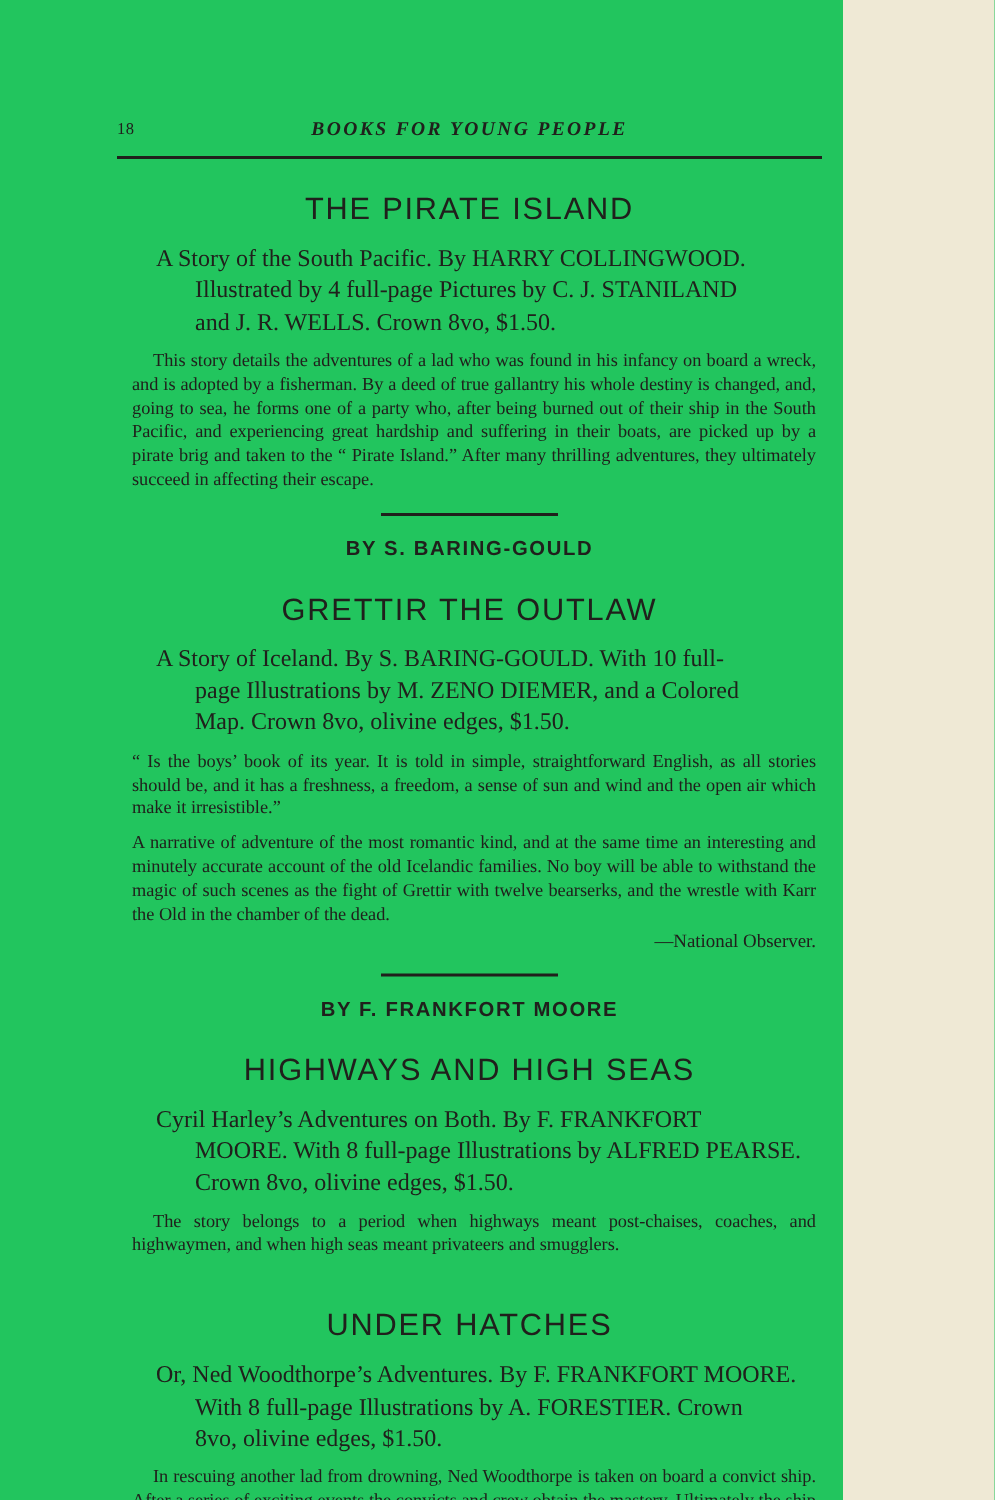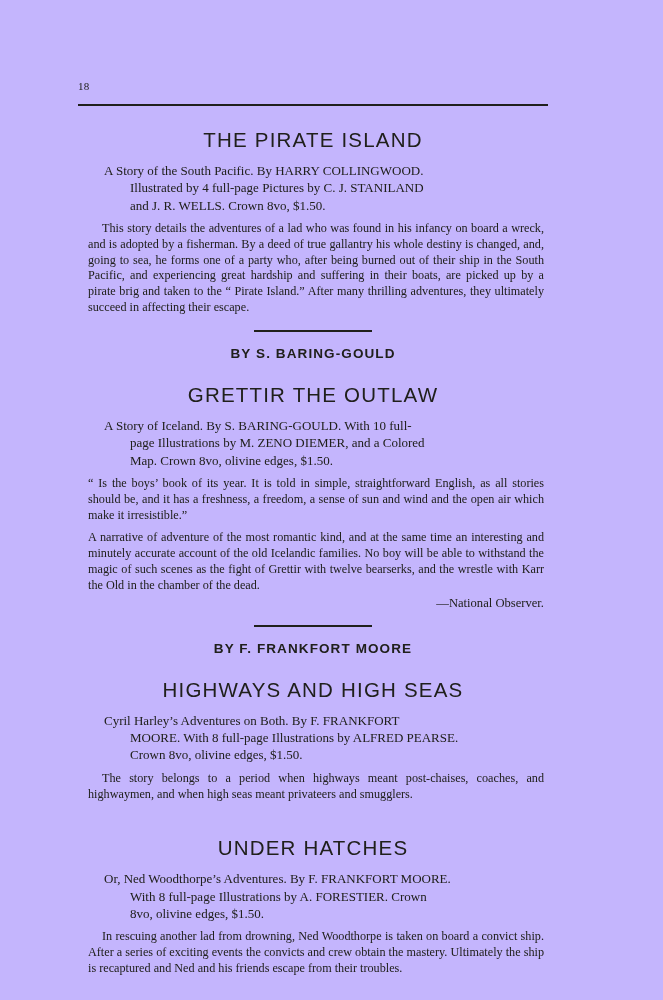--- a/index.html
+++ b/index.html
@@ -9,24 +9,24 @@
   body {
     width: 663px;
     height: 1000px;
     background: #efe9d5;
     font-family: "Liberation Serif", serif;
     color: #20201c;
     overflow: hidden;
   }
   .page {
     position: relative;
-    width: 663px;
+    width: 562px;
     height: 1000px;
     box-sizing: border-box;
-    background: #c4b5fd;
+    background: #22c55e;
   }
   .content {
     position: absolute;
     left: 78px;
     top: 78px;
     width: 470px;
   }
   .running-head {
     display: flex;
     align-items: baseline;
@@ -76,21 +76,21 @@
     font-family: "Liberation Sans", sans-serif;
     margin: 4px 0 4px 0;
   }
   .short-rule {
     width: 118px;
     height: 2px;
     background: #20201c;
     margin: 14px auto 14px auto;
   }
   .desc {
-    font-size: 13px;
+    font-size: 16px;
     line-height: 1.33;
     text-align: justify;
     margin: 0 0 6px 0;
   }
   .desc .ind {
     display: block;
     text-indent: 0;
   }
   .desc-hang {
     padding-left: 26px;
@@ -122,20 +122,21 @@
 </style>
 </head>
 <body>
 
 <div class="page">
 
   <div class="content">
 
     <div class="running-head">
       <span class="folio">18</span>
+      <span class="head-title">BOOKS FOR YOUNG PEOPLE</span>
     </div>
     <div class="rule-head"></div>
 
     <div class="block">
       <h1 class="title">THE PIRATE ISLAND</h1>
       <p class="desc desc-hang">
         <span class="ind">A Story of the South Pacific.  By HARRY COLLINGWOOD.</span>
         <span class="ind" style="padding-left:26px;text-indent:0">Illustrated by 4 full-page Pictures by C. J. STANILAND</span>
         <span class="ind" style="padding-left:26px;text-indent:0">and J. R. WELLS.  Crown 8vo, $1.50.</span>
       </p>

